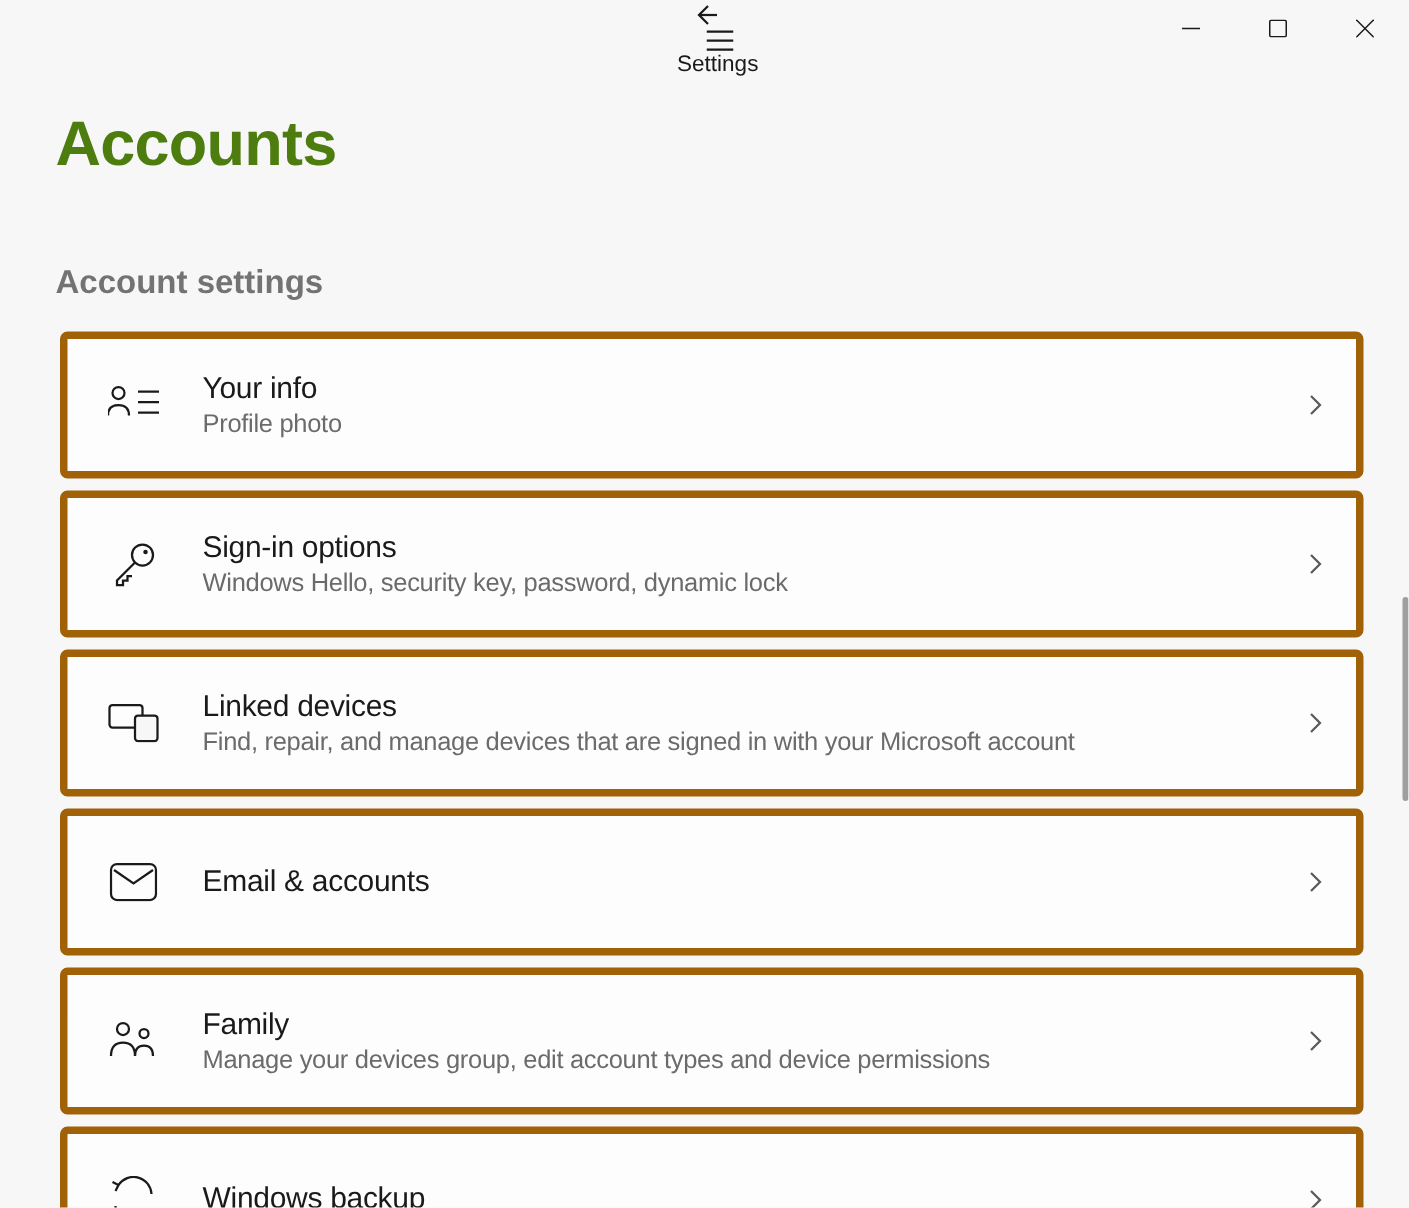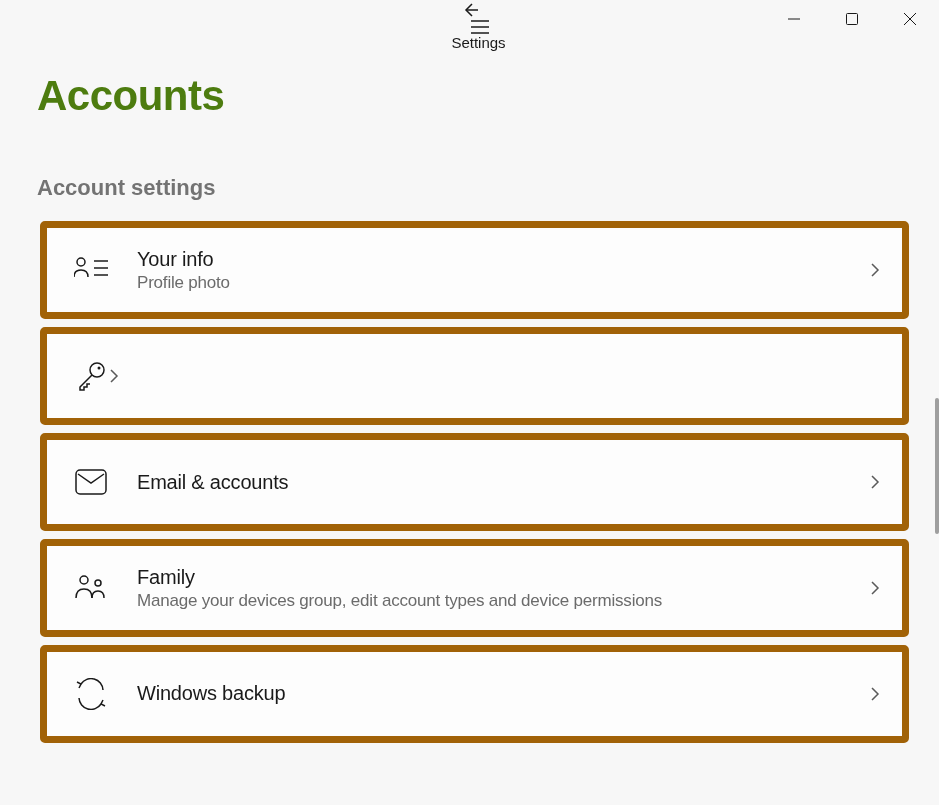--- a/index.html
+++ b/index.html
@@ -72,21 +72,21 @@
       color: #737373;
       margin-left: 37px;
       margin-top: 55px;
     }
     .items-container {
       margin-top: 20px;
       padding: 0 30px 0 40px;
     }
     .setting-item {
       background: #fdfdfd;
-      border: 7px solid #a16207;
+      border: 5px solid #a16207;
       border-radius: 5px;
       height: 98px;
       display: flex;
       align-items: center;
       padding: 0 22px 0 26px;
       margin-bottom: 8px;
       cursor: pointer;
     }
     .item-icon {
       width: 36px;
@@ -189,25 +189,44 @@
   </div>
 
   <div class="setting-item">
     <div class="item-icon">
       <svg width="32" height="32" viewBox="0 0 32 32" fill="none">
         <circle cx="22" cy="10" r="7" stroke="#1a1a1a" stroke-width="1.5"></circle>
         <circle cx="24" cy="8" r="1.5" fill="#1a1a1a"></circle>
         <path d="M17 15 L5 27 L5 30 L9 30 L9 27 L12 27 L12 24 L15 24" stroke="#1a1a1a" stroke-width="1.5" fill="none"></path>
       </svg>
     </div>
-    <svg class="chevron" width="10" height="16" viewBox="0 0 10 16">
-      <path d="M2 2 L8 8 L2 14" stroke="#5a5a5a" stroke-width="1.5" fill="none"></path>
-    </svg>
-  </div>
-
+    <div class="item-text">
+      <div class="item-title">Sign-in options</div>
+      <div class="item-subtitle">Windows Hello, security key, password, dynamic lock</div>
+    </div>
+    <svg class="chevron" width="10" height="16" viewBox="0 0 10 16">
+      <path d="M2 2 L8 8 L2 14" stroke="#5a5a5a" stroke-width="1.5" fill="none"></path>
+    </svg>
+  </div>
+
+  <div class="setting-item">
+    <div class="item-icon">
+      <svg width="34" height="26" viewBox="0 0 34 26" fill="none">
+        <rect x="1" y="1" width="22" height="15" rx="2" stroke="#1a1a1a" stroke-width="1.5"></rect>
+        <rect x="18" y="8" width="15" height="17" rx="2" stroke="#1a1a1a" stroke-width="1.5" fill="#f7f7f7"></rect>
+      </svg>
+    </div>
+    <div class="item-text">
+      <div class="item-title">Linked devices</div>
+      <div class="item-subtitle">Find, repair, and manage devices that are signed in with your Microsoft account</div>
+    </div>
+    <svg class="chevron" width="10" height="16" viewBox="0 0 10 16">
+      <path d="M2 2 L8 8 L2 14" stroke="#5a5a5a" stroke-width="1.5" fill="none"></path>
+    </svg>
+  </div>
 
   <div class="setting-item">
     <div class="item-icon">
       <svg width="32" height="26" viewBox="0 0 32 26" fill="none">
         <rect x="1" y="1" width="30" height="24" rx="4" stroke="#1a1a1a" stroke-width="1.5"></rect>
         <path d="M3 5 L16 14 L29 5" stroke="#1a1a1a" stroke-width="1.5" fill="none"></path>
       </svg>
     </div>
     <div class="item-text">
       <div class="item-title">Email &amp; accounts</div>

